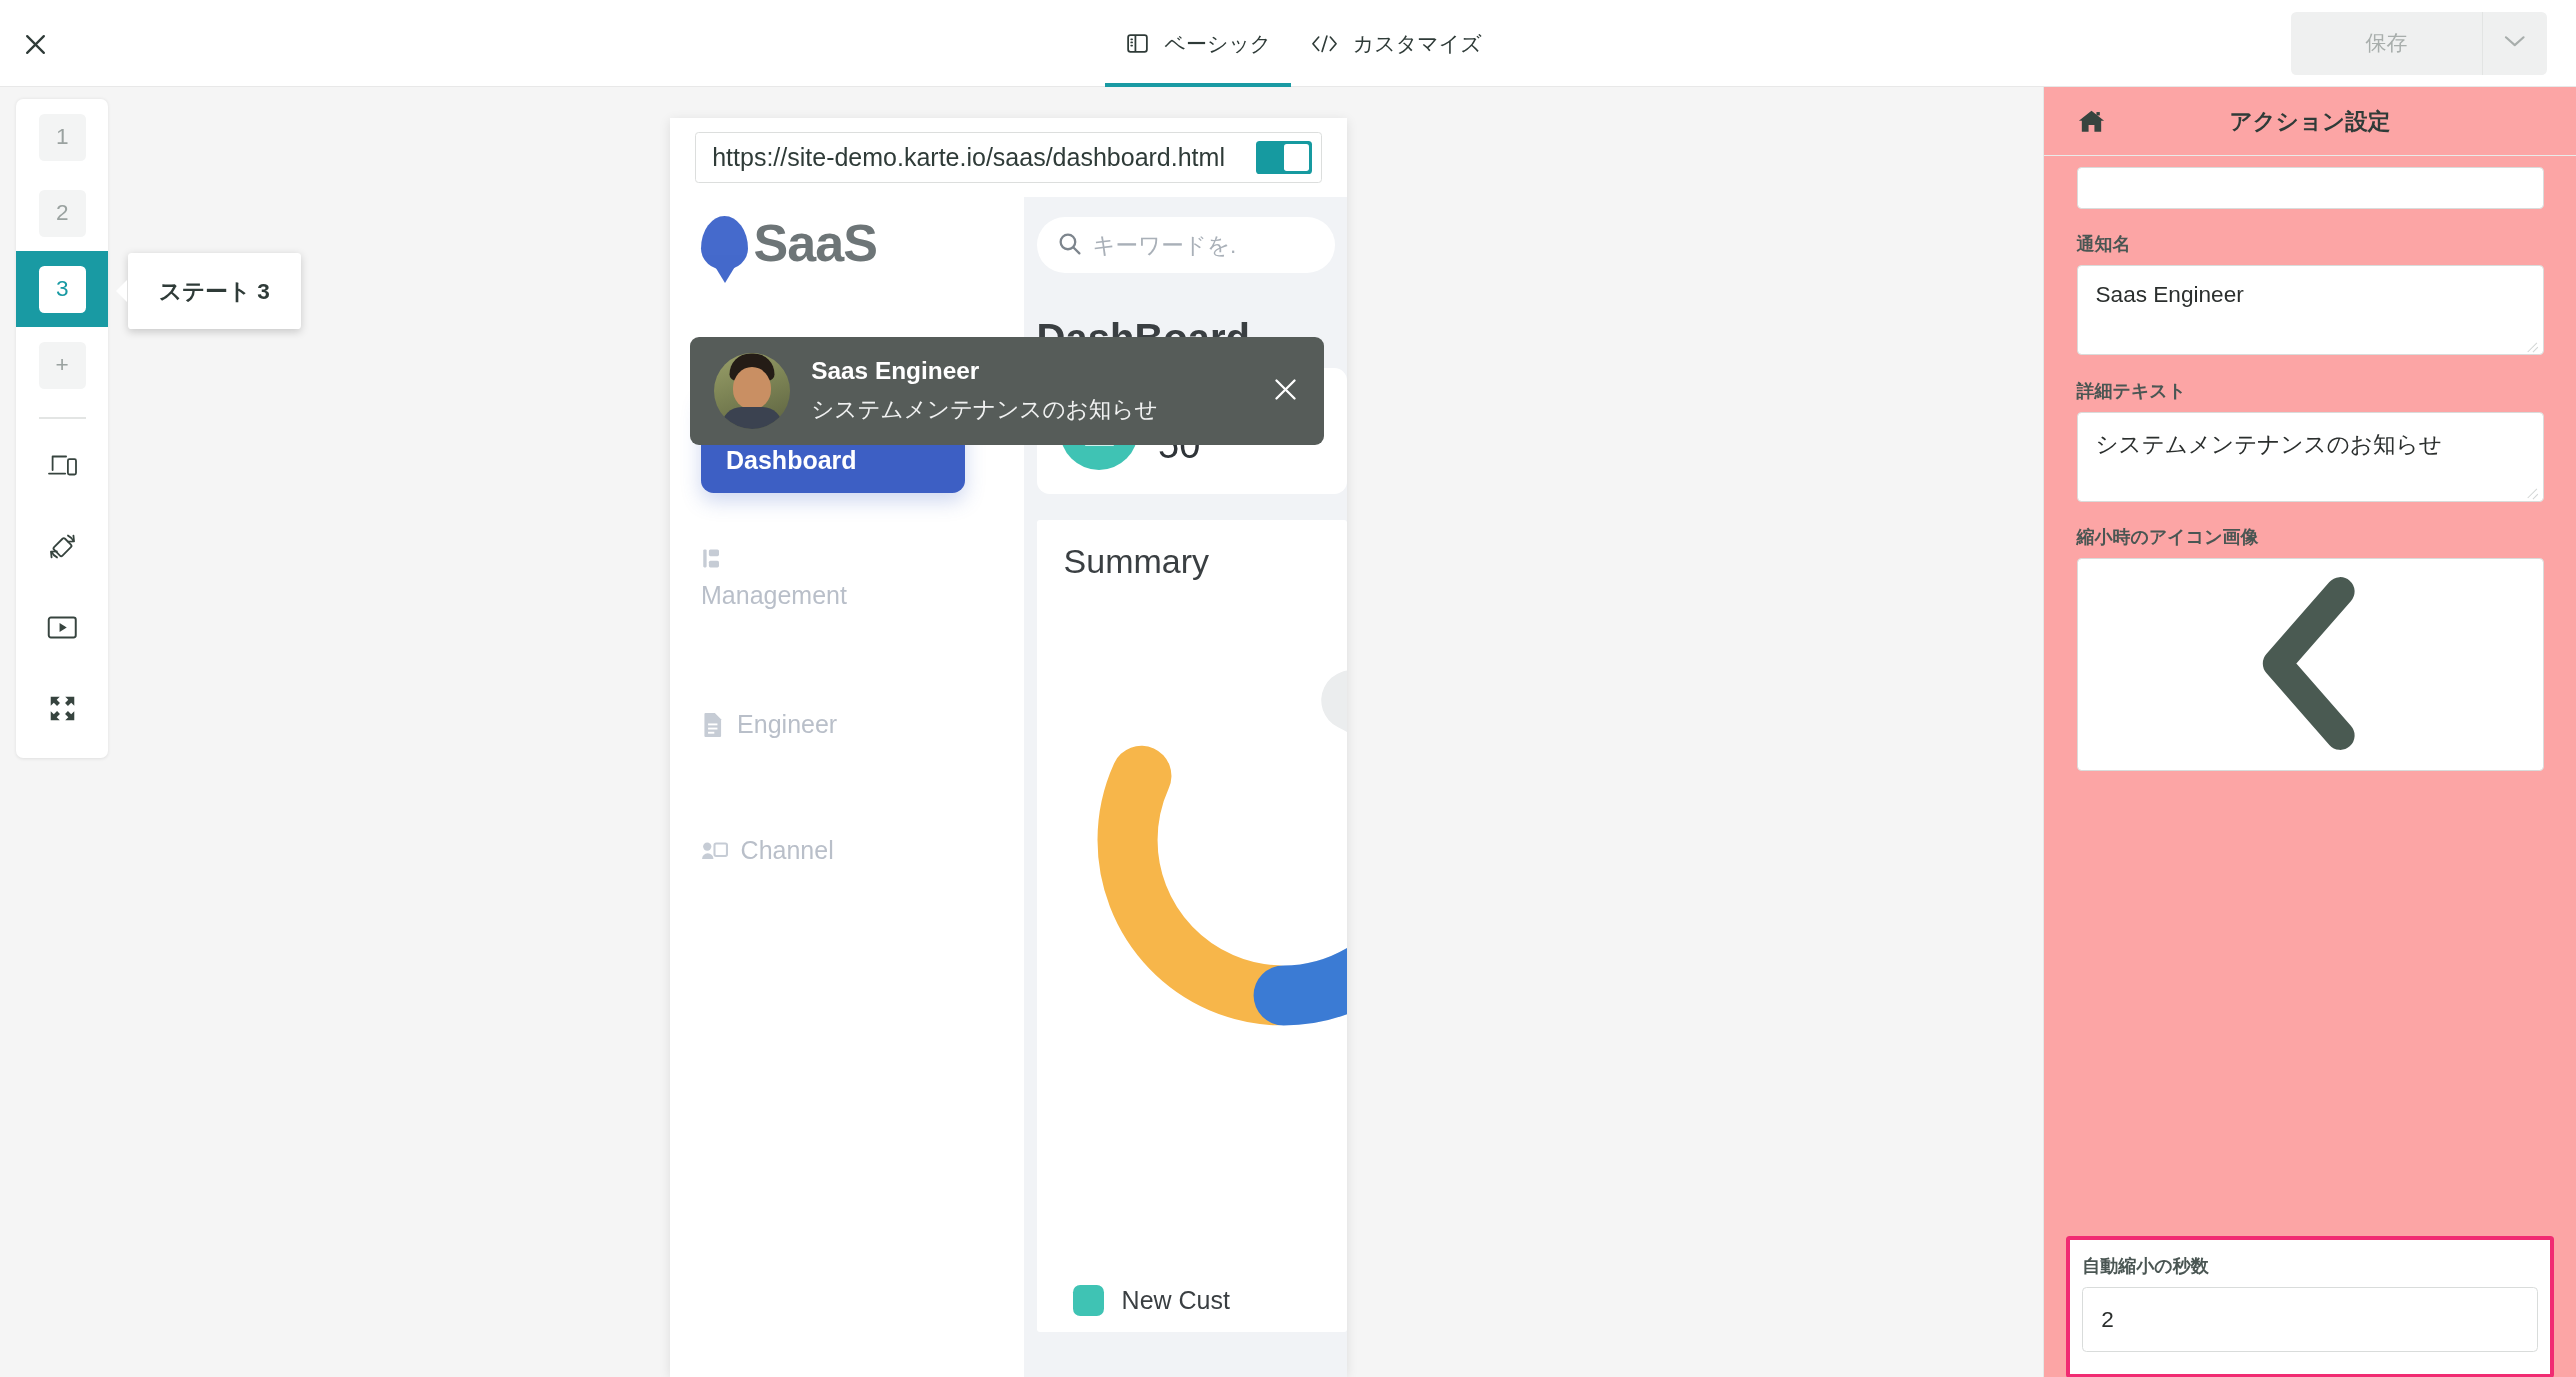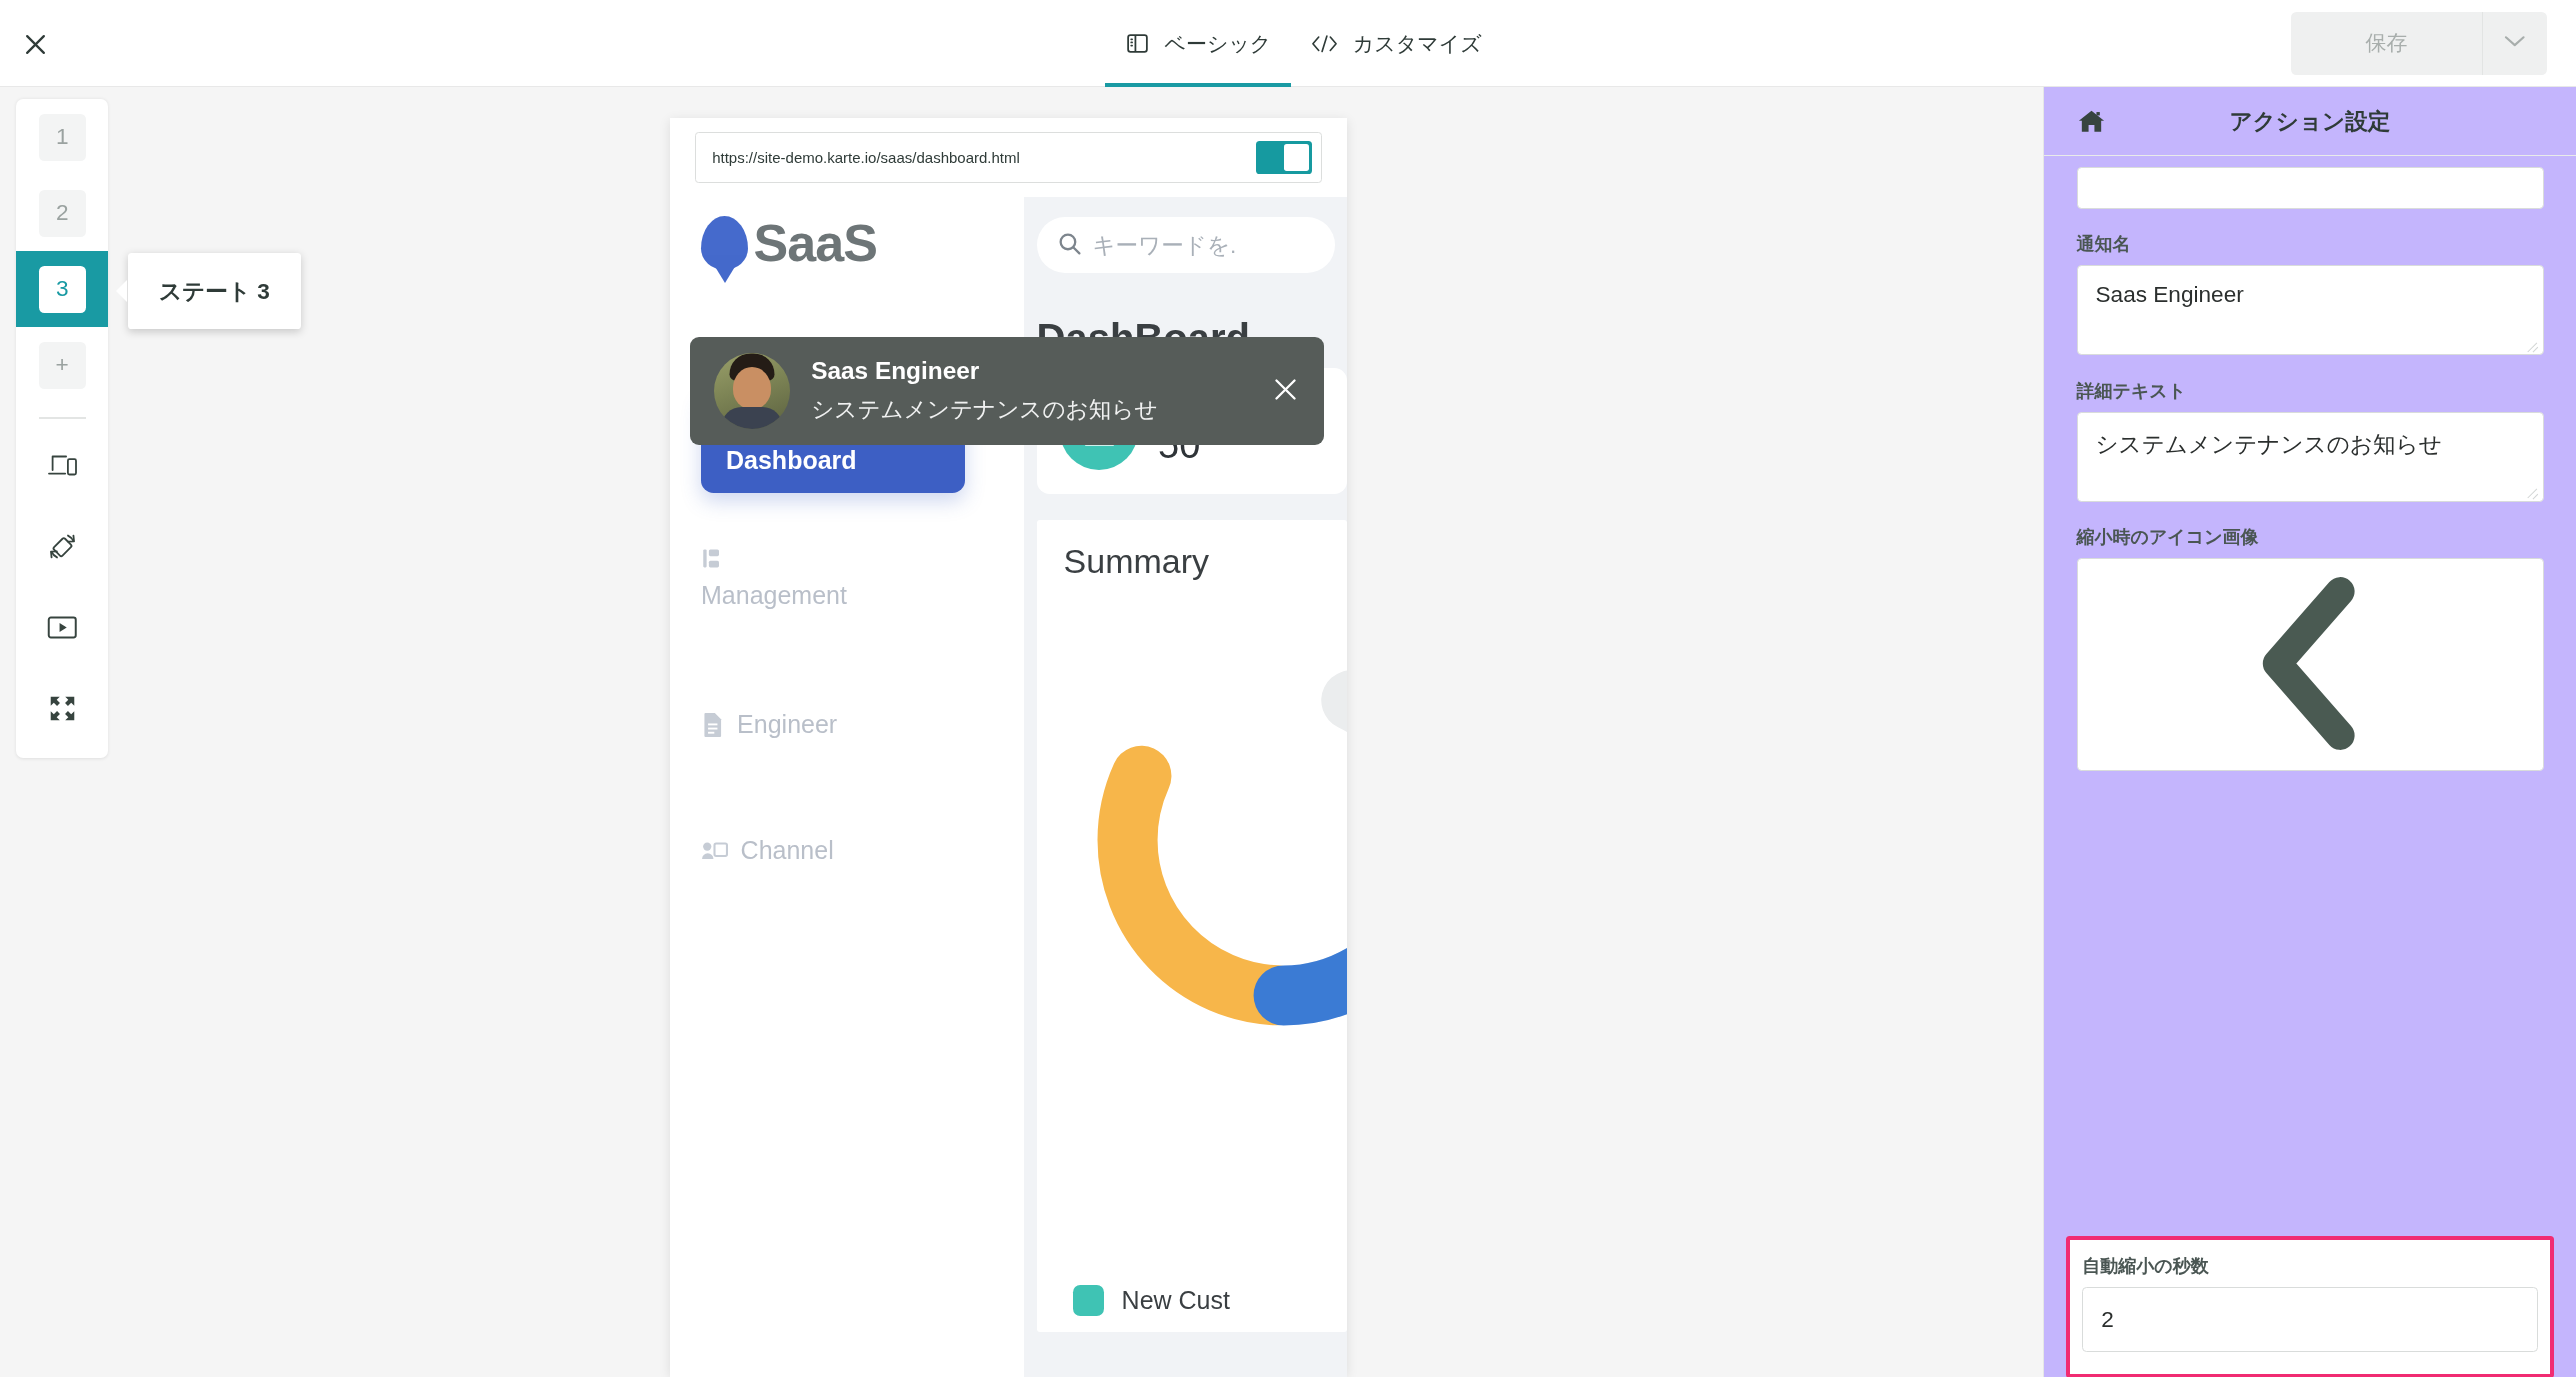--- a/index.html
+++ b/index.html
@@ -98,21 +98,21 @@
   }
   .urlbar-wrap {
     position: absolute; left: 0; top: 0; width: 677px; height: 79px;
     background: #ffffff; display: flex; align-items: center; padding: 0 25px;
   }
   .urlbar {
     flex: 1; height: 51px; border: 0.9px solid #dcdedd; border-radius: 3.6px;
     display: flex; align-items: center; padding: 0 9px 0 16.2px; background: #fff;
   }
   .url-text {
-    flex: 1; font-size: 15px; color: #2f3b38; white-space: nowrap; overflow: hidden;
+    flex: 1; font-size: 25px; color: #2f3b38; white-space: nowrap; overflow: hidden;
   }
   .toggle {
     width: 56px; height: 32.5px; border-radius: 3.6px; background: #169aa0;
     display: flex; align-items: center; justify-content: flex-end; padding: 2.7px;
     cursor: pointer; flex: none;
   }
   .toggle .knob { width: 25px; height: 27px; background: #ffffff; border-radius: 2.7px; }
 
   
   .site {
@@ -210,21 +210,21 @@
     width:61px; height:27px; border-radius:20px 20px 0 0; background:#3b4250;
   }
   .notif-texts { flex: 1; display: flex; flex-direction: column; gap: 9px; min-width:0; }
   .notif-title { font-size: 24.4px; font-weight: 700; color: #ffffff; white-space: nowrap; }
   .notif-desc { font-size: 22.6px; color: #f0f1f1; white-space: nowrap; }
   .notif-close { color: #ffffff; cursor: pointer; flex: none; display:flex; align-items:center; }
 
   
   .rightpanel {
     position: absolute; right: 0; top: 87px; width: 533px; height: 1291px;
-    background: #c4b5fd; border-left: 0.9px solid #e5e7e6;
+    background: #fca5a5; border-left: 0.9px solid #e5e7e6;
   }
   .rp-header {
     height: 69px; display: flex; align-items: center; position: relative;
     border-bottom: 0.9px solid #e9ebea;
   }
   .rp-home { position: absolute; left: 34px; color: #37443f; cursor: pointer; display:flex; }
   .rp-title {
     width: 100%; text-align: center; font-size: 22.6px; font-weight: 700; color: #2f3b38;
   }
   .rp-body { position: relative; height: 1222px; overflow: hidden; padding: 0 32.5px; }

